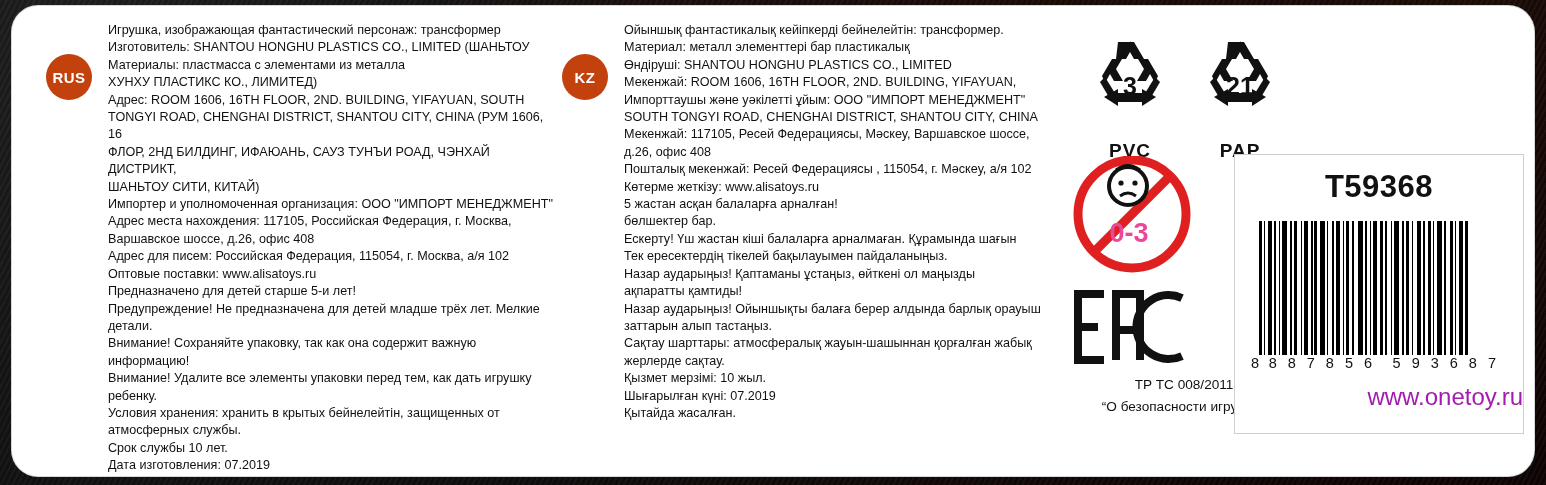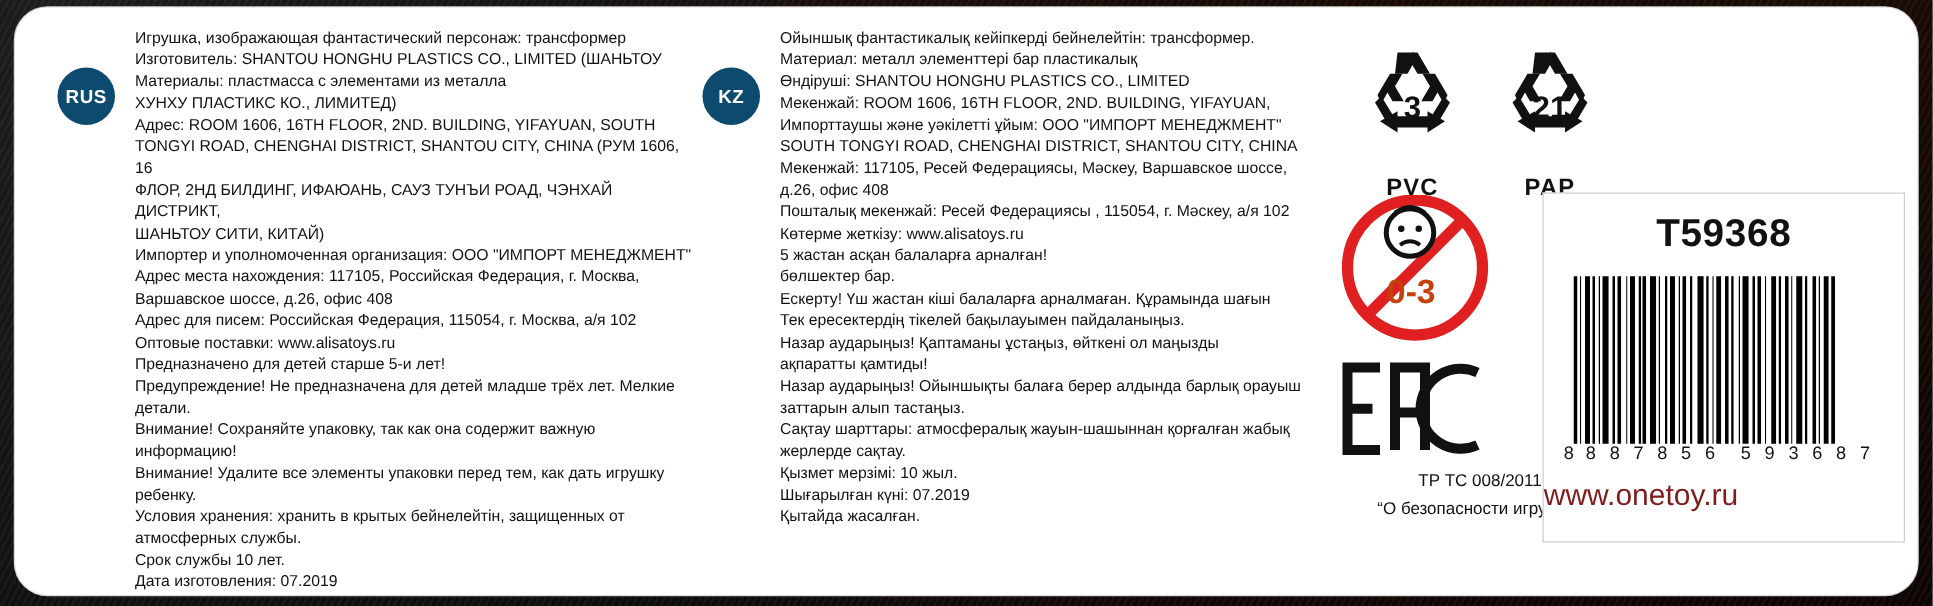--- a/index.html
+++ b/index.html
@@ -55,21 +55,21 @@
     margin: 0;
   }
   .col-rus { left: 96px; width: 452px; }
   .col-kz  { left: 612px; width: 450px; }
 
   .lang-badge {
     position: absolute;
     width: 46px;
     height: 46px;
     border-radius: 50%;
-    background: #0c4a6e;
+    background: #c2410c;
     color: #fff;
     font-size: 15px;
     font-weight: bold;
     display: flex;
     align-items: center;
     justify-content: center;
     letter-spacing: .5px;
   }
   .badge-rus { left: 34px; top: 48px; }
   .badge-kz  { left: 550px; top: 48px; }
@@ -113,21 +113,21 @@
     height: 118px;
   }
   .nosign .age {
     position: absolute;
     left: 0;
     top: 62px;
     width: 118px;
     text-align: center;
     font-size: 27px;
     font-weight: bold;
-    color: #c2410c;
+    color: #ec4899;
   }
 
   
   .eac {
     position: absolute;
     left: 1058px;
     top: 282px;
     width: 130px;
     height: 78px;
   }
@@ -185,23 +185,23 @@
     justify-content: space-between;
     font-family: "Liberation Sans", sans-serif;
     font-size: 14.5px;
     color: #111;
   }
   .barcode-site {
     position: absolute;
     left: 0;
     top: 228px;
     width: 288px;
-    text-align: left;
+    text-align: right;
     font-size: 24px;
-    color: #7f1d1d;
+    color: #a21caf;
   }
 </style>
 </head>
 <body>
 
 <div id="root">
   <div class="backdrop"></div>
 
   <div class="label">
 

